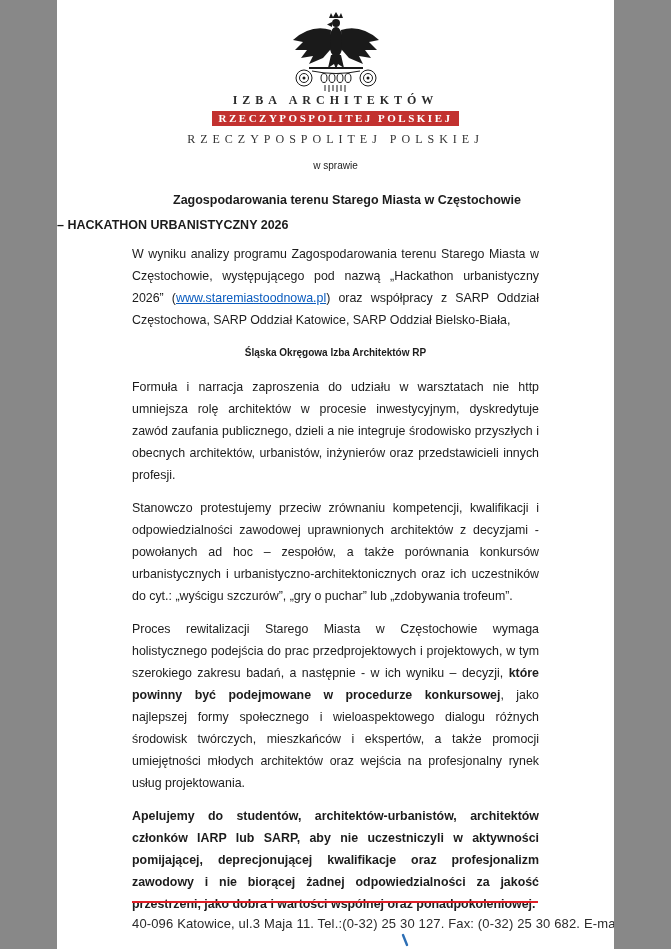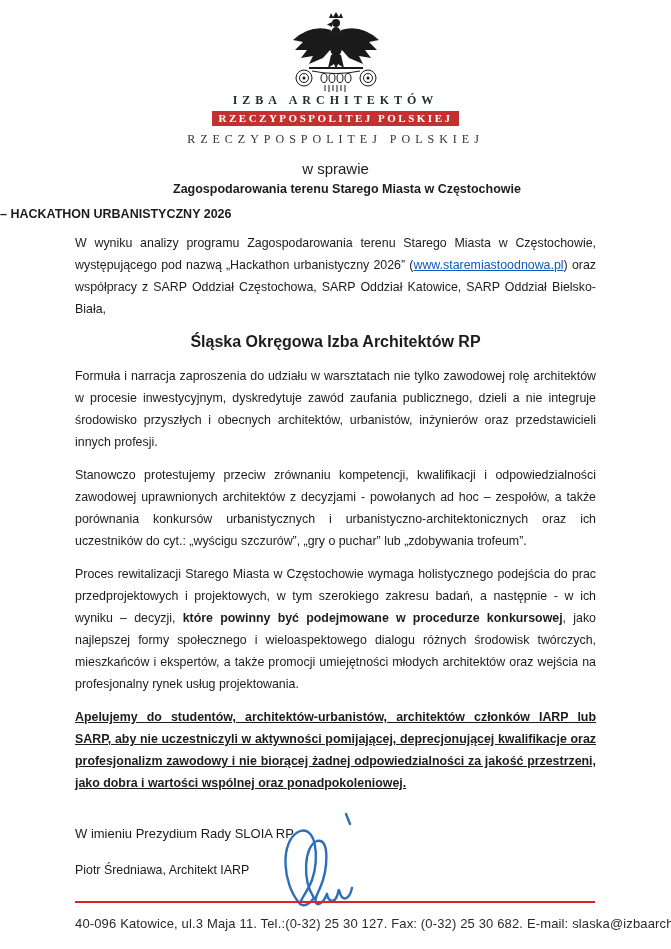--- a/index.html
+++ b/index.html
@@ -5,21 +5,21 @@
   :root{
     --banner_red:#c2312f;
     --rule_red:#e02027;
     --link_blue:#0b5cbe;
     --ink_blue:#2d6fb5;
     --text:#1c1c1c;
   }
   html,body{margin:0;padding:0;background:#888;}
   .page{
     position:relative;
-    width:671px;height:949px;
+    width:557px;height:949px;
     margin:0 auto;
     background:#ffffff;
     overflow:hidden;
     font-family:"Liberation Sans",sans-serif;
     color:var(--text);
     box-sizing:border-box;
   }
   
   .logo{ text-align:center; padding-top:10px; }
   .logo svg{ display:block; margin:0 auto; }
@@ -41,34 +41,34 @@
     font-family:"Liberation Serif",serif;
     font-size:13px; letter-spacing:5px; color:#333;
   }
   .org2{
     margin-top:6px; text-align:center;
     font-family:"Liberation Serif",serif;
     font-size:12px; letter-spacing:5px; color:#333;
   }
   
   .doc-title{ margin-top:11px; text-align:center; font-size:12.5px; font-weight:bold; }
-  .doc-sub1{ margin-top:13px; text-align:center; font-size:15px; }
-  .doc-sub2{ margin-top:5px; text-align:center; font-size:12.5px; font-weight:bold;padding-left:23px; }
+  .doc-sub1{ margin-top:13px; text-align:center; font-size:10px; }
+  .doc-sub2{ margin-top:22px; text-align:center; font-size:12.5px; font-weight:bold;padding-left:23px; }
   .doc-sub3{ margin-top:11px; font-size:12.5px; font-weight:bold; }
   
   .content{ margin:5px 75px; }
   p.body-par{
     margin:11px 0 0 0;
     font-size:12.4px; line-height:22px;
     text-align:justify;
   }
-  p.body-par.bold{ font-weight:bold;text-decoration:underline; }
+  p.body-par.bold{ font-weight:bold; }
   .center-bold{
     margin-top:9px; text-align:center;
-    font-size:16px; font-weight:bold; line-height:25px;
+    font-size:10px; font-weight:bold; line-height:25px;
   }
   a.doclink{ color:var(--link_blue); text-decoration:underline; }
   
   .sig-block{ position:relative; margin:26px 75px 0 75px; height:108px; }
   .sig-line1{ font-size:13px; margin-top:32px; }
   .sig-name{ font-size:12.4px; margin-top:21px; line-height:17px; }
   .sig-ink{ position:absolute; left:195px; top:-18px; }
   
   .footer-rule{
     position:absolute; left:75px; right:76px; bottom:46px;
@@ -126,21 +126,21 @@
 
   <div class="org2">RZECZYPOSPOLITEJ POLSKIEJ</div>
 
   <div class="doc-sub1">w sprawie</div>
   <div class="doc-sub2">Zagospodarowania terenu Starego Miasta w Częstochowie</div>
   <div class="doc-sub3">– HACKATHON URBANISTYCZNY 2026</div>
 
   <div class="content">
     <p class="body-par"><span>W wyniku analizy programu Zagospodarowania terenu Starego Miasta w Częstochowie, występującego pod nazwą „Hackathon urbanistyczny 2026” (</span><a href="#" class="doclink">www.staremiastoodnowa.pl</a><span>) oraz współpracy z SARP Oddział Częstochowa, SARP Oddział Katowice, SARP Oddział Bielsko-Biała,</span></p>
     <div class="center-bold">Śląska Okręgowa Izba Architektów RP</div>
-    <p class="body-par">Formuła i narracja zaproszenia do udziału w warsztatach nie tylko zawodowej rolę architektów w procesie inwestycyjnym, dyskredytuje zawód zaufania publicznego, dzieli a nie integruje środowisko przyszłych i obecnych architektów, urbanistów, inżynierów oraz przedstawicieli innych profesji.</p>
+    <p class="body-par">Formuła i narracja zaproszenia do udziału w warsztatach nie http umniejsza rolę architektów w procesie inwestycyjnym, dyskredytuje zawód zaufania publicznego, dzieli a nie integruje środowisko przyszłych i obecnych architektów, urbanistów, inżynierów oraz przedstawicieli innych profesji.</p>
     <p class="body-par">Stanowczo protestujemy przeciw zrównaniu kompetencji, kwalifikacji i odpowiedzialności zawodowej uprawnionych architektów z decyzjami - powołanych ad hoc – zespołów, a także porównania konkursów urbanistycznych i urbanistyczno-architektonicznych oraz ich uczestników do cyt.: „wyścigu szczurów”, „gry o puchar” lub „zdobywania trofeum”.</p>
     <p class="body-par"><span>Proces rewitalizacji Starego Miasta w Częstochowie wymaga holistycznego podejścia do prac przedprojektowych i projektowych, w tym szerokiego zakresu badań, a następnie - w ich wyniku – decyzji, </span><b>które powinny być podejmowane w procedurze konkursowej</b><span>, jako najlepszej formy społecznego i wieloaspektowego dialogu różnych środowisk twórczych, mieszkańców i ekspertów, a także promocji umiejętności młodych architektów oraz wejścia na profesjonalny rynek usług projektowania.</span></p>
     <p class="body-par bold">Apelujemy do studentów, architektów-urbanistów, architektów członków IARP lub SARP, aby nie uczestniczyli w aktywności pomijającej, deprecjonującej kwalifikacje oraz profesjonalizm zawodowy i nie biorącej żadnej odpowiedzialności za jakość przestrzeni, jako dobra i wartości wspólnej oraz ponadpokoleniowej.</p>
   </div>
 
   <div class="sig-block">
     <div class="sig-line1">W imieniu Prezydium Rady SLOIA RP</div>
     <div class="sig-name">Piotr Średniawa, Architekt IARP</div>
 
     <svg class="sig-ink" width="120" height="112" viewBox="0 0 120 112" aria-hidden="true">

